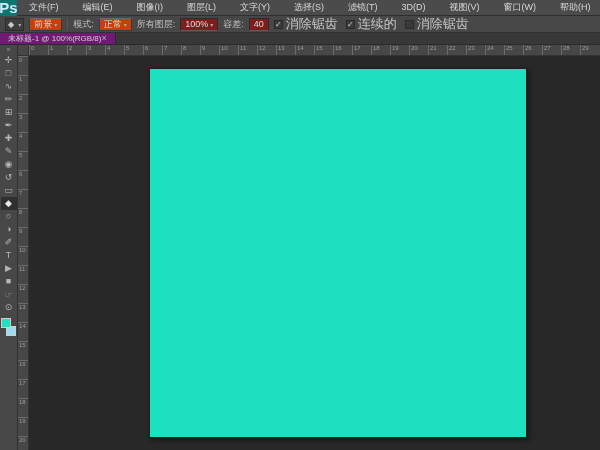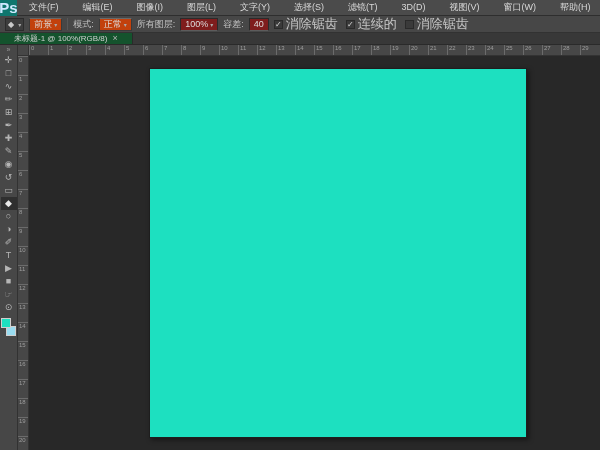--- a/index.html
+++ b/index.html
@@ -21,22 +21,22 @@
     border-top-color:#6a6a6a;padding:0 4px;color:#ddd;font-size:9px}
   .field.inset{background:#7f1d1d;border:1px solid #2b2b2b;border-bottom-color:#5c5c5c}
   .sep{width:1px;height:12px;background:#3a3a3a;border-right:1px solid #585858}
   .opt-label{color:#c0c0c0}
   .cb{display:flex;align-items:center;gap:3px;cursor:default}
   .cb-box{width:9px;height:9px;background:#3a3a3a;border:1px solid #2a2a2a;color:#ddd;
     font-size:8px;line-height:8px;text-align:center}
   .cb-label{font-size:13px;color:#c6c6c6}
   
   .tabbar{display:flex;align-items:stretch;height:12px;background:#383838;border-bottom:1px solid #2a2a2a}
-  .tab{display:flex;align-items:center;gap:5px;background:#14532d;color:#d0d0d0;font-size:8px;
-    padding:0 14px;border-right:1px solid #2a2a2a}
+  .tab{display:flex;align-items:center;background:#701a75;color:#d0d0d0;font-size:8px;
+    padding:0 8px;border-right:1px solid #2a2a2a}
   .tab-close{color:#b5b5b5;font-size:9px;line-height:9px}
   
   .workspace{display:flex;height:405px}
   .toolbar{width:18px;background:#474747;border-right:1px solid #323232;display:flex;
     flex-direction:column;align-items:center;padding-top:1px;flex:0 0 auto}
   .toolbar-chevron{font-size:7px;color:#9a9a9a;height:8px;line-height:8px}
   .tool{width:16px;height:13px;display:flex;align-items:center;justify-content:center;
     color:#b5b5b5;font-size:9px;line-height:13px;cursor:default}
   .tool.selected{background:#2f2f2f;color:#e8e8e8}
   .swatches{position:relative;width:15px;height:18px;margin-top:4px}

